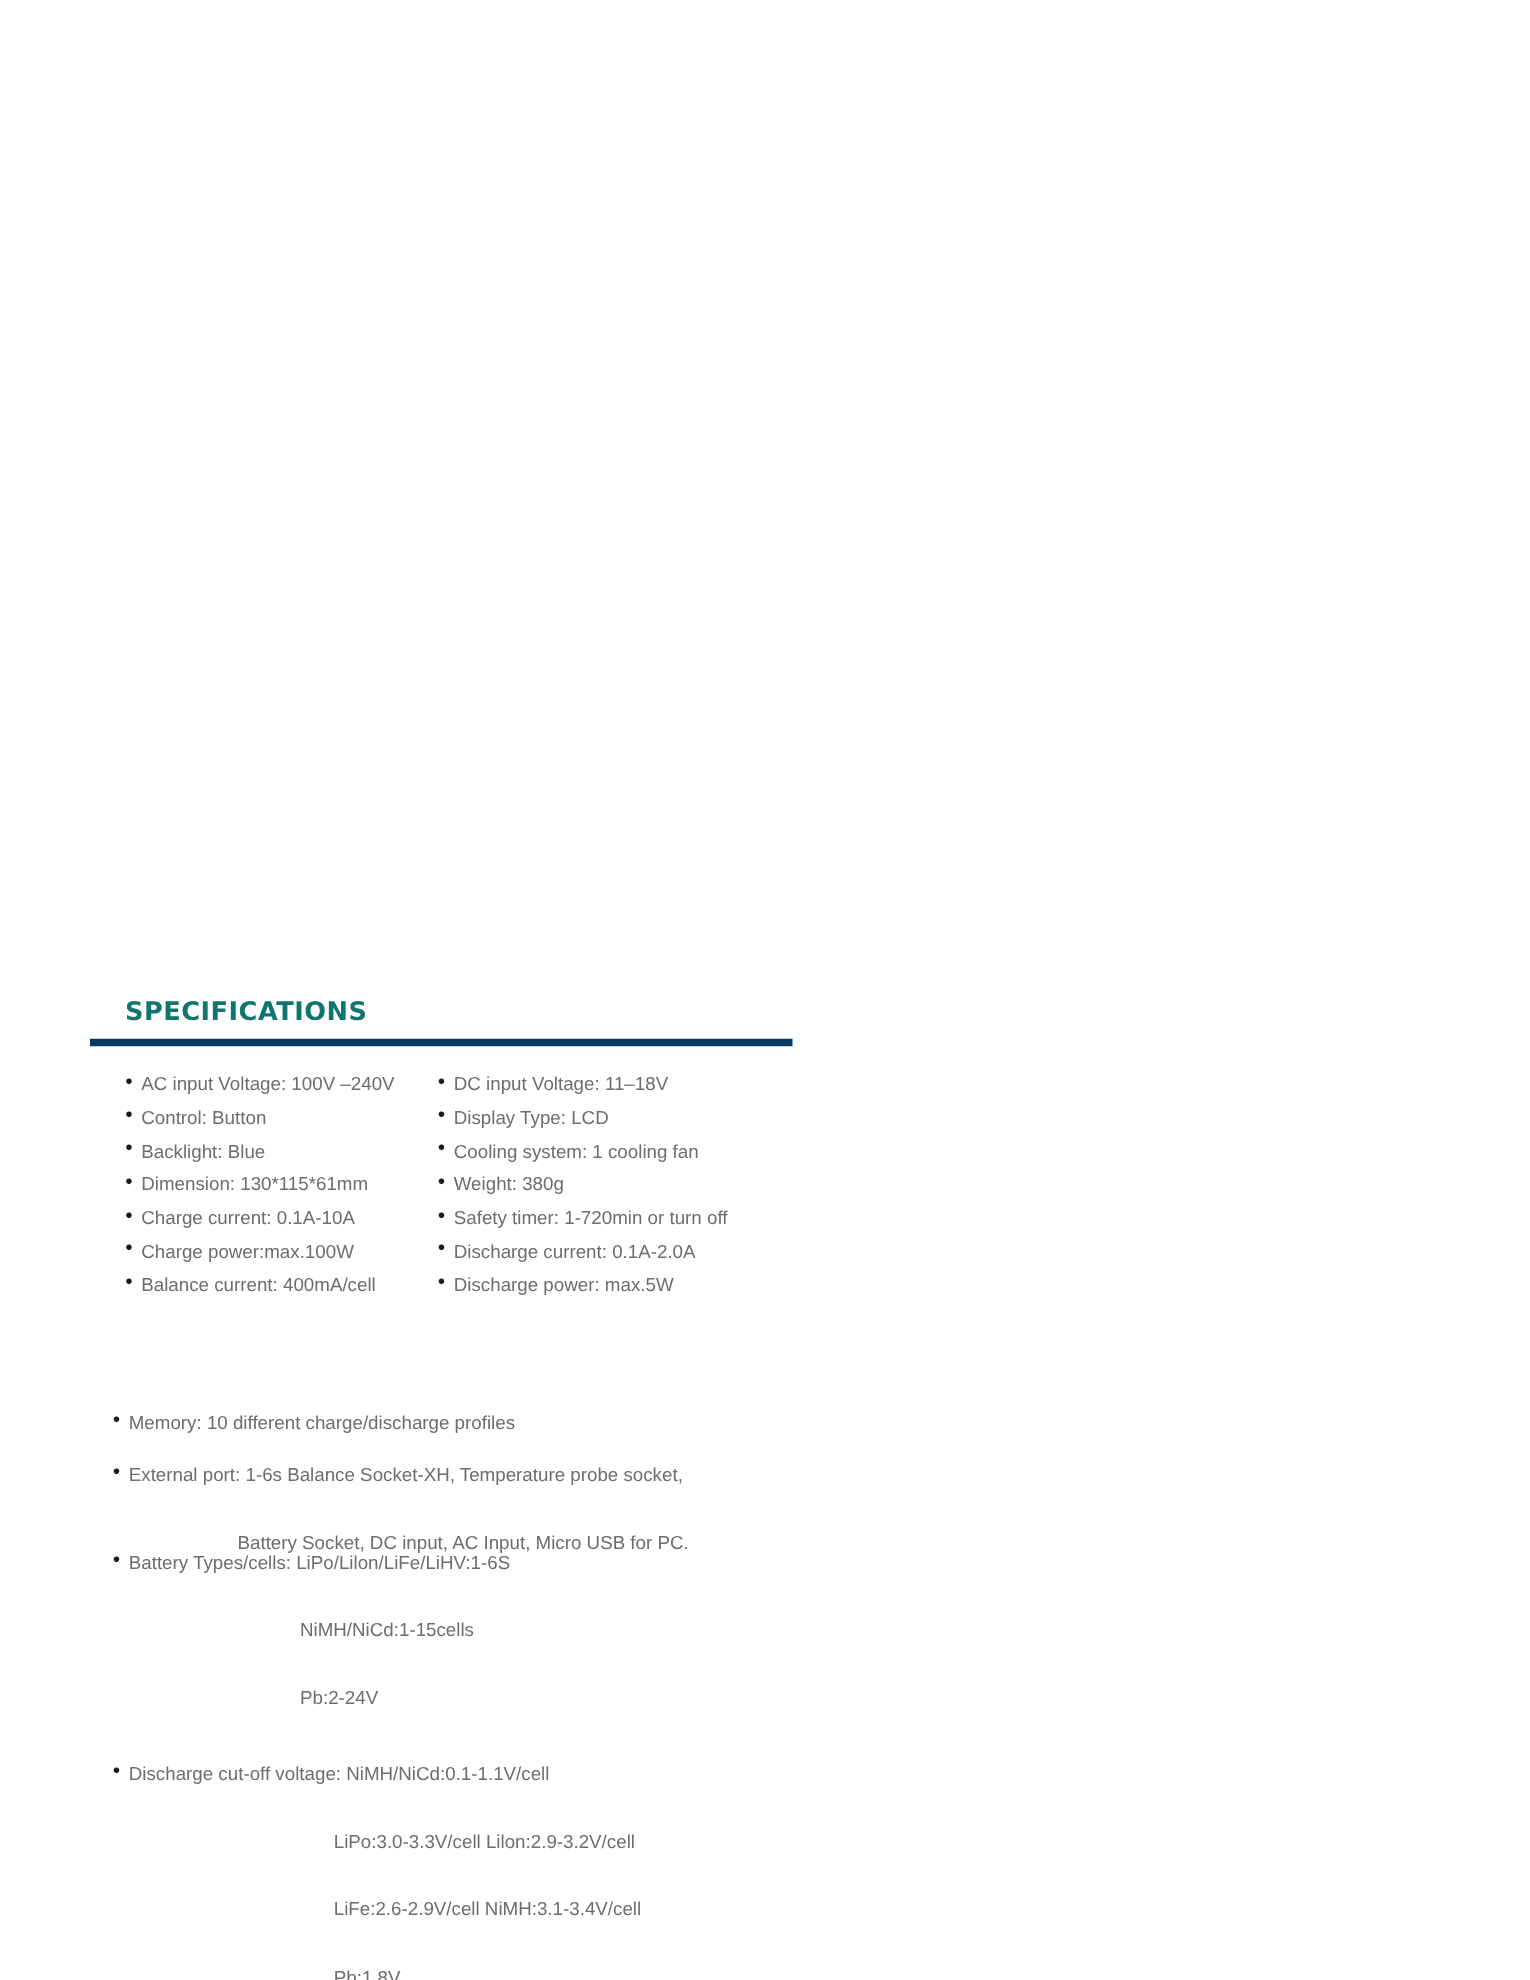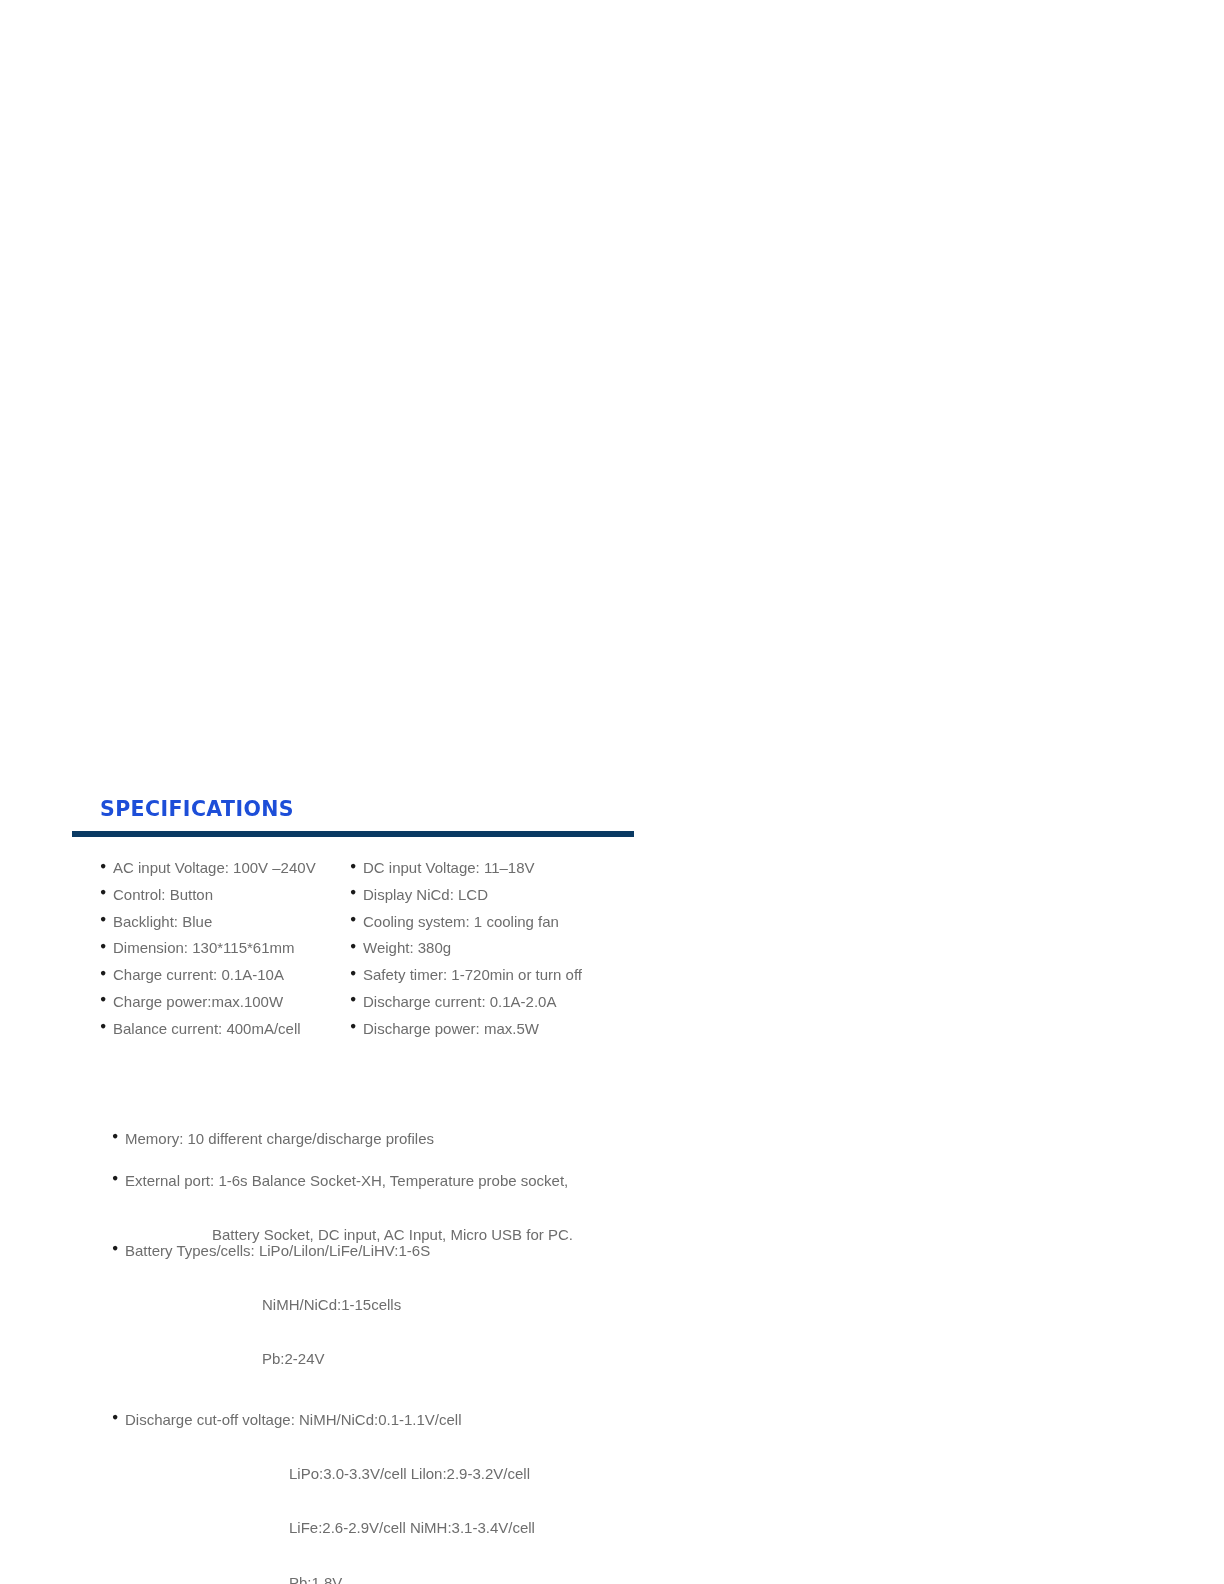--- a/index.html
+++ b/index.html
@@ -21,21 +21,21 @@
     position: absolute;
     left: 72px;
     top: 798px;
     width: 562px;
   }
   .section-title {
     font-family: "DejaVu Sans", sans-serif;
     font-size: 20.5px;
     font-weight: bold;
     letter-spacing: 0.4px;
-    color: #1d4ed8;
+    color: #0f766e;
     margin: 0 0 10px 28px;
     line-height: 1.1;
   }
   .section-rule {
     width: 562px;
     height: 6px;
     background: #0a3a63;
     margin: 0;
   }
 
@@ -75,21 +75,21 @@
     font-size: 10.5px;
     color: #1a1a1a;
     line-height: inherit;
   }
   .col-left .bullet-line  { margin-bottom: 11.5px; }
   .col-right .bullet-line { margin-bottom: 11.5px; }
 
   
   .block {
     position: absolute;
-    left: 40px;
+    left: 18px;
     white-space: pre;
   }
   .block .lead {
     display: block;
     position: relative;
     padding-left: 13px;
     white-space: nowrap;
   }
   .block .lead::before {
     content: "\25CF";
@@ -123,21 +123,21 @@
         <span class="bullet-line">Control: Button</span>
         <span class="bullet-line">Backlight: Blue</span>
         <span class="bullet-line">Dimension: 130*115*61mm</span>
         <span class="bullet-line">Charge current: 0.1A-10A</span>
         <span class="bullet-line">Charge power:max.100W</span>
         <span class="bullet-line">Balance current: 400mA/cell</span>
       </div>
 
       <div class="col col-right">
         <span class="bullet-line">DC input Voltage: 11–18V</span>
-        <span class="bullet-line">Display NiCd: LCD</span>
+        <span class="bullet-line">Display Type: LCD</span>
         <span class="bullet-line">Cooling system: 1 cooling fan</span>
         <span class="bullet-line">Weight: 380g</span>
         <span class="bullet-line">Safety timer: 1-720min or turn off</span>
         <span class="bullet-line">Discharge current: 0.1A-2.0A</span>
         <span class="bullet-line">Discharge power: max.5W</span>
       </div>
 
     </div>
 
     <div class="block" style="top:240px">

